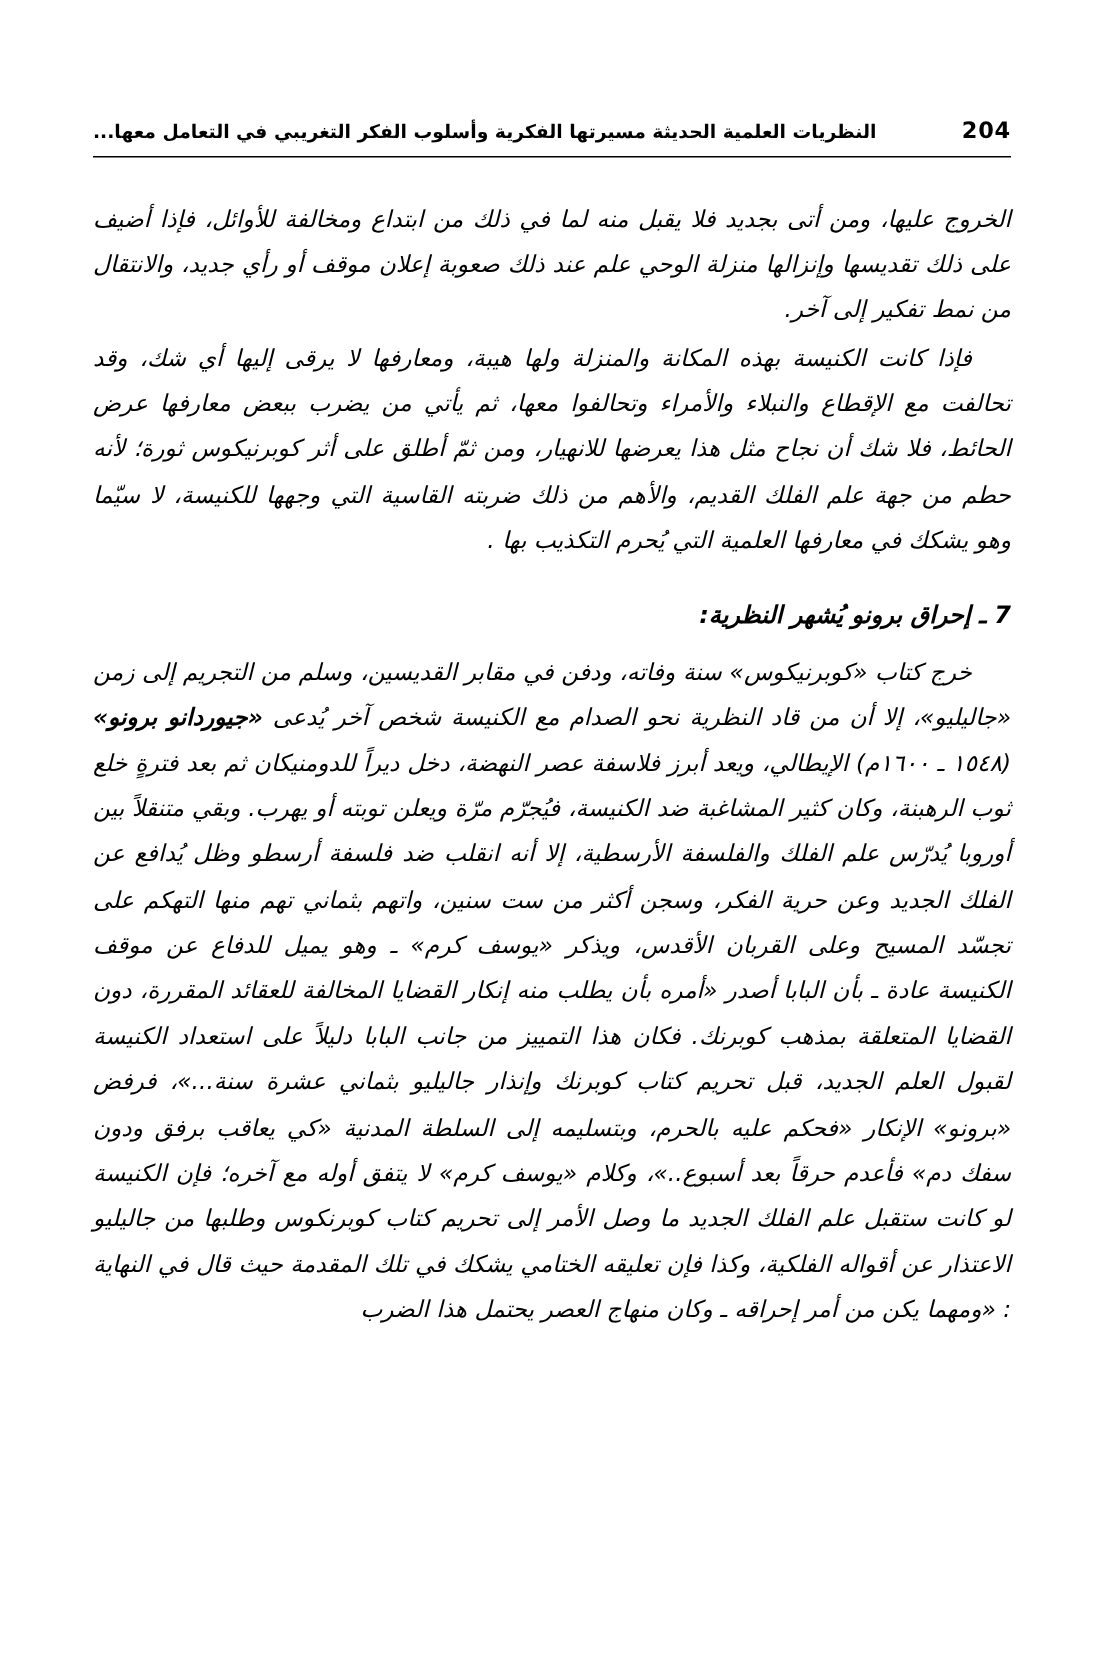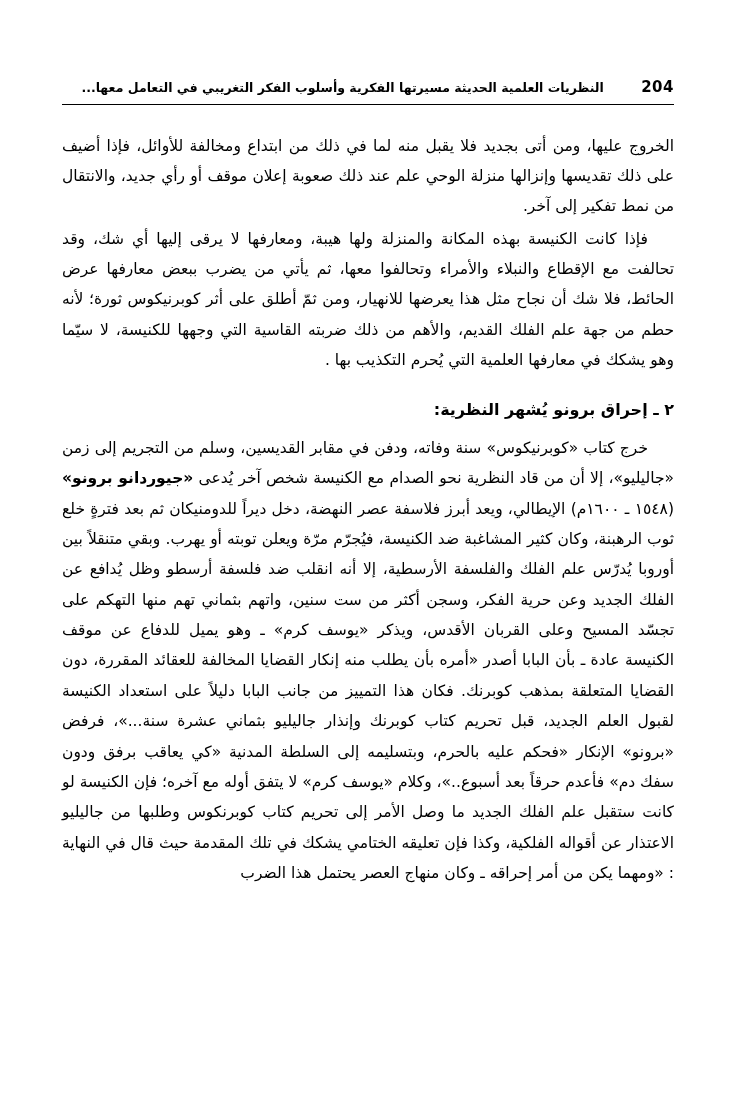--- a/index.html
+++ b/index.html
@@ -40,30 +40,31 @@
     font-weight: bold;
     letter-spacing: 0.5px;
     white-space: nowrap;
     flex: 0 0 auto;
   }
   .header-title {
     font-size: 12.5px;
     font-weight: bold;
     line-height: 1.4;
     flex: 1 1 auto;
-    text-align: center;
+    text-align: left;
     white-space: nowrap;
     overflow: hidden;
   }
   
   .content {
     font-size: 15.5px;
     line-height: 1.96;
     text-align: justify;
     text-justify: inter-word;
+    font-style: italic;
   }
   p {
     margin: 0 0 2px 0;
     text-align: justify;
   }
   p.indent {
     text-indent: 26px;
   }
   .section-heading {
     font-size: 16px;
@@ -84,18 +85,18 @@
     <div class="page-number">204</div>
     <div class="header-title">النظريات العلمية الحديثة مسيرتها الفكرية وأسلوب الفكر التغريبي في التعامل معها...</div>
   </div>
 
   <div class="content">
 
     <p>الخروج عليها، ومن أتى بجديد فلا يقبل منه لما في ذلك من ابتداع ومخالفة للأوائل، فإذا أضيف على ذلك تقديسها وإنزالها منزلة الوحي علم عند ذلك صعوبة إعلان موقف أو رأي جديد، والانتقال من نمط تفكير إلى آخر.</p>
 
     <p class="indent">فإذا كانت الكنيسة بهذه المكانة والمنزلة ولها هيبة، ومعارفها لا يرقى إليها أي شك، وقد تحالفت مع الإقطاع والنبلاء والأمراء وتحالفوا معها، ثم يأتي من يضرب ببعض معارفها عرض الحائط، فلا شك أن نجاح مثل هذا يعرضها للانهيار، ومن ثمّ أطلق على أثر كوبرنيكوس ثورة؛ لأنه حطم من جهة علم الفلك القديم، والأهم من ذلك ضربته القاسية التي وجهها للكنيسة، لا سيّما وهو يشكك في معارفها العلمية التي يُحرم التكذيب بها .</p>
 
-    <div class="section-heading">٢ ـ إحراق برونو يُشهر النظرية:</div>
+    <div class="section-heading">7 ـ إحراق برونو يُشهر النظرية:</div>
 
     <p class="indent"><span>خرج كتاب «كوبرنيكوس» سنة وفاته، ودفن في مقابر القديسين، وسلم من التجريم إلى زمن «جاليليو»، إلا أن من قاد النظرية نحو الصدام مع الكنيسة شخص آخر يُدعى </span><span class="b">«جيوردانو برونو»</span><span> (١٥٤٨ ـ ١٦٠٠م) الإيطالي، ويعد أبرز فلاسفة عصر النهضة، دخل ديراً للدومنيكان ثم بعد فترةٍ خلع ثوب الرهبنة، وكان كثير المشاغبة ضد الكنيسة، فيُجرّم مرّة ويعلن توبته أو يهرب. وبقي متنقلاً بين أوروبا يُدرّس علم الفلك والفلسفة الأرسطية، إلا أنه انقلب ضد فلسفة أرسطو وظل يُدافع عن الفلك الجديد وعن حرية الفكر، وسجن أكثر من ست سنين، واتهم بثماني تهم منها التهكم على تجسّد المسيح وعلى القربان الأقدس، ويذكر «يوسف كرم» ـ وهو يميل للدفاع عن موقف الكنيسة عادة ـ بأن البابا أصدر «أمره بأن يطلب منه إنكار القضايا المخالفة للعقائد المقررة، دون القضايا المتعلقة بمذهب كوبرنك. فكان هذا التمييز من جانب البابا دليلاً على استعداد الكنيسة لقبول العلم الجديد، قبل تحريم كتاب كوبرنك وإنذار جاليليو بثماني عشرة سنة...»، فرفض «برونو» الإنكار «فحكم عليه بالحرم، وبتسليمه إلى السلطة المدنية «كي يعاقب برفق ودون سفك دم» فأعدم حرقاً بعد أسبوع..»، وكلام «يوسف كرم» لا يتفق أوله مع آخره؛ فإن الكنيسة لو كانت ستقبل علم الفلك الجديد ما وصل الأمر إلى تحريم كتاب كوبرنكوس وطلبها من جاليليو الاعتذار عن أقواله الفلكية، وكذا فإن تعليقه الختامي يشكك في تلك المقدمة حيث قال في النهاية : «ومهما يكن من أمر إحراقه ـ وكان منهاج العصر يحتمل هذا الضرب</span></p>
 
   </div>
 </div>
 
 </body></html>

